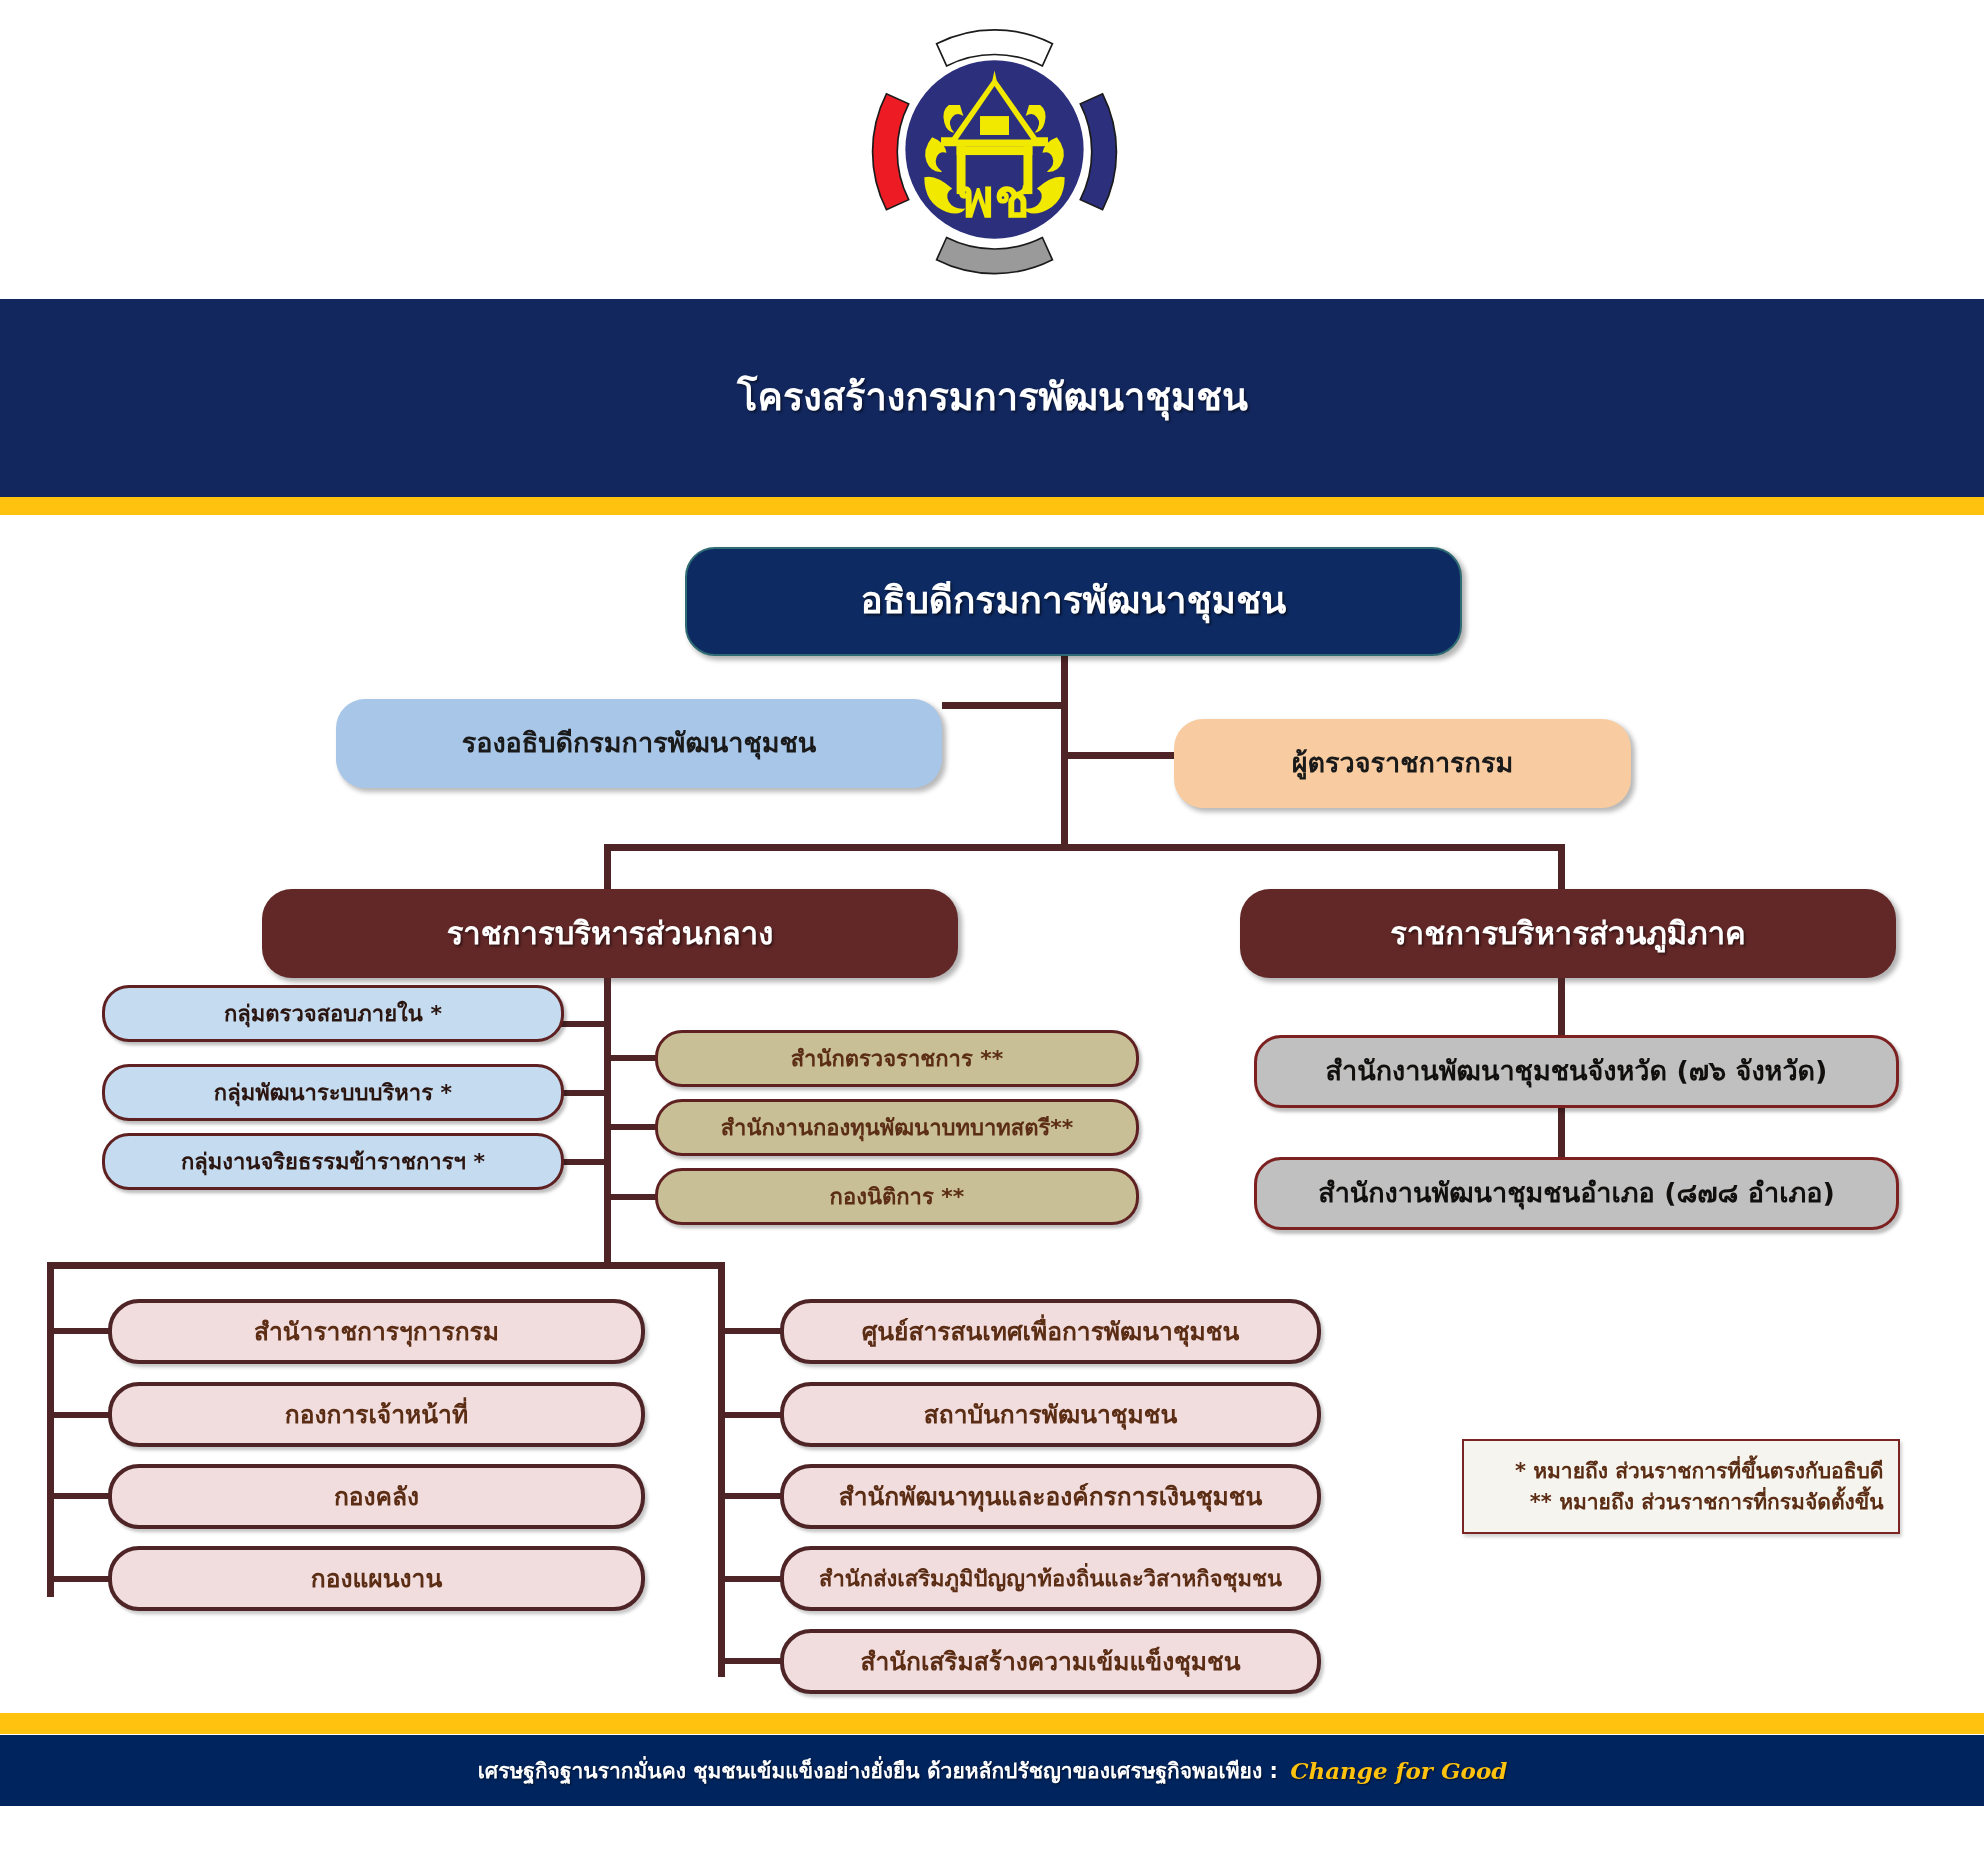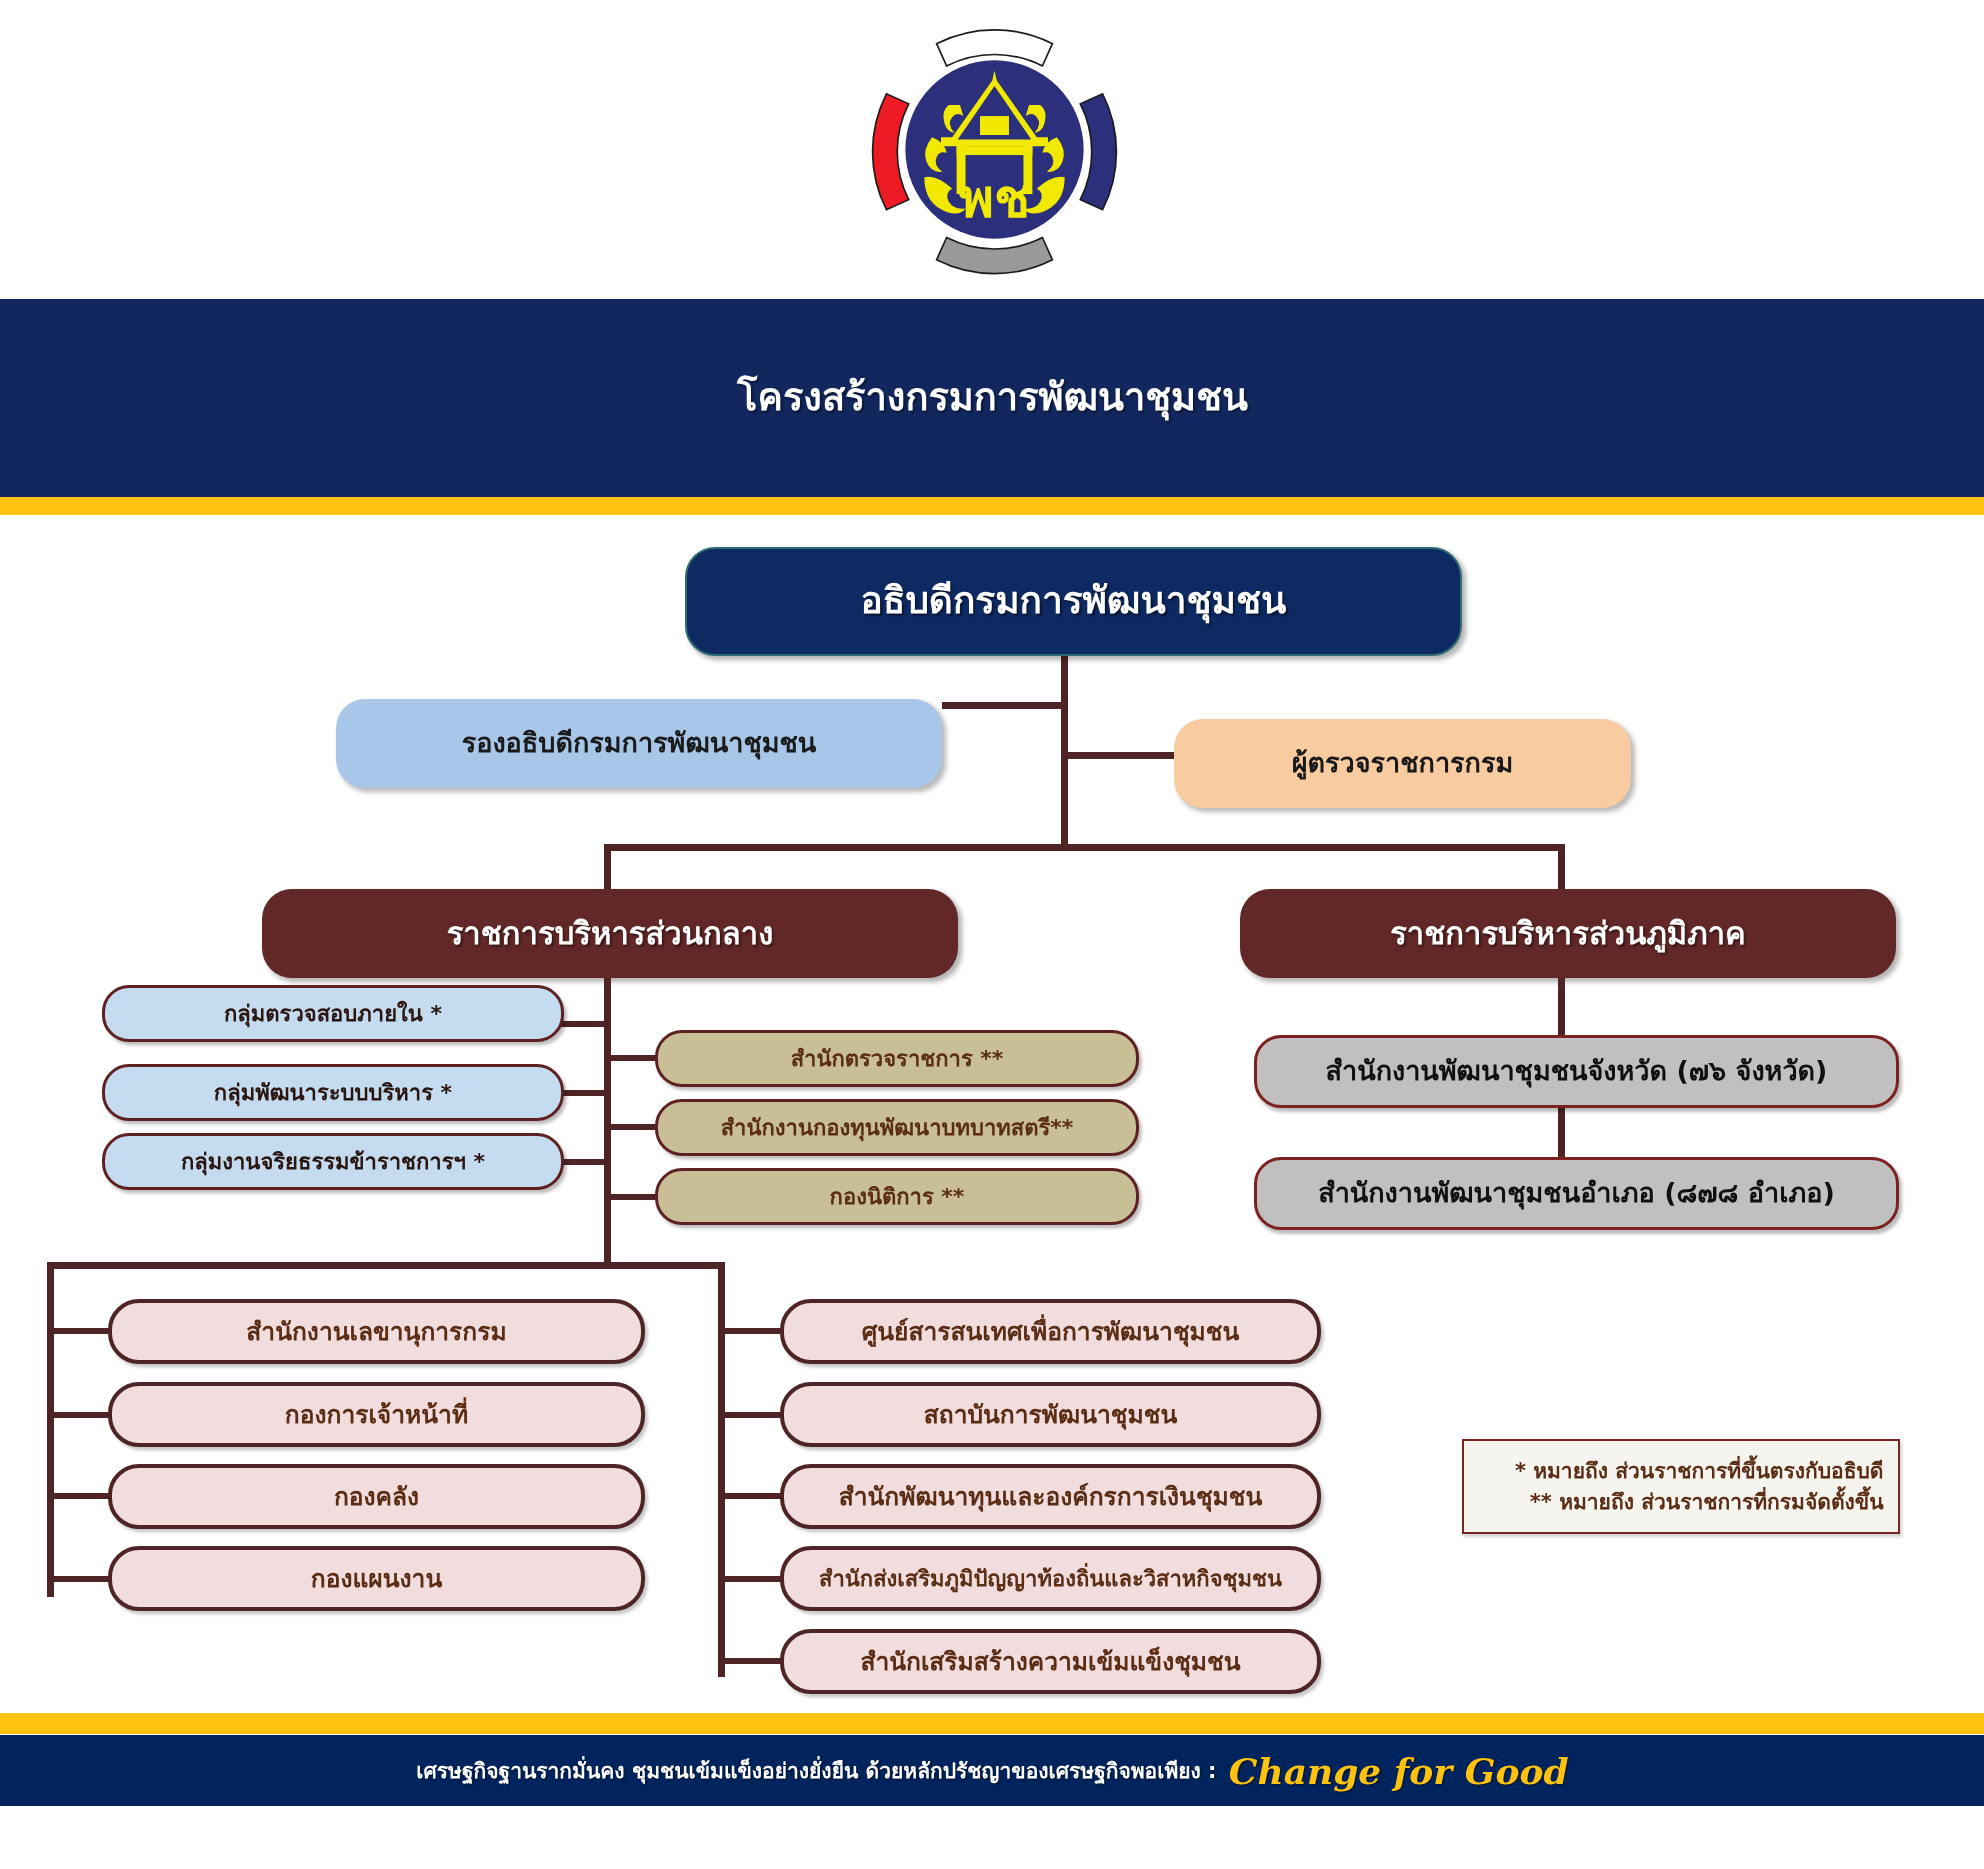--- a/index.html
+++ b/index.html
@@ -18,21 +18,21 @@
       text-shadow:1.7px 1.7px 2.2px rgba(0,0,0,.45);white-space:nowrap;}
   .header-sub{color:#ffffff;font-size:35px;font-weight:bold;line-height:1.2;margin-top:5.6px;
       text-shadow:1.7px 1.7px 2.2px rgba(0,0,0,.45);white-space:nowrap;}
 
   
   .footer-gold{position:absolute;left:0;top:1713px;width:1985px;height:21px;background:#ffc20e;}
   .footer-band{position:absolute;left:0;top:1735px;width:1985px;height:71px;background:#00245d;
       display:flex;align-items:center;justify-content:center;}
   .footer-text{color:#ffffff;font-size:21px;font-weight:bold;text-shadow:1.1px 1.1px 1.7px rgba(0,0,0,.5);
       white-space:nowrap;}
-  .footer-slogan{color:#ffc20e;font-size:36px;font-weight:bold;font-style:italic;
+  .footer-slogan{color:#ffc20e;font-size:23px;font-weight:bold;font-style:italic;
       font-family:"DejaVu Serif","Liberation Serif",serif;margin-left:12.3px;
       text-shadow:1.1px 1.1px 1.7px rgba(0,0,0,.5);white-space:nowrap;}
 
   
   .node{position:absolute;box-sizing:border-box;display:flex;align-items:center;justify-content:center;
       text-align:center;line-height:1.05;white-space:nowrap;}
 
   .n-director{background:#0e2a63;color:#ffffff;border:2.2px solid #2f6b72;border-radius:30px;
       font-size:37px;font-weight:bold;text-shadow:1.7px 1.7px 2.2px rgba(0,0,0,.55);
       box-shadow:3.9px 3.9px 5px rgba(0,0,0,.30);}
@@ -158,21 +158,21 @@
   <div class="conn" style="left:54px;top:1412px;width:58px;height:5.6px;"></div>
   <div class="conn" style="left:54px;top:1493px;width:58px;height:5.6px;"></div>
   <div class="conn" style="left:54px;top:1576px;width:58px;height:5.6px;"></div>
 
   <div class="conn" style="left:724px;top:1328px;width:59px;height:5.6px;"></div>
   <div class="conn" style="left:724px;top:1412px;width:59px;height:5.6px;"></div>
   <div class="conn" style="left:724px;top:1493px;width:59px;height:5.6px;"></div>
   <div class="conn" style="left:724px;top:1576px;width:59px;height:5.6px;"></div>
   <div class="conn" style="left:724px;top:1658px;width:59px;height:5.6px;"></div>
 
-  <div class="node n-pink" style="left:108px;top:1299px;width:537px;height:65px;">สำนักงานเลขานุการกรม</div>
+  <div class="node n-pink" style="left:108px;top:1299px;width:537px;height:65px;">สำนัาราชการฯุการกรม</div>
   <div class="node n-pink" style="left:108px;top:1382px;width:537px;height:65px;">กองการเจ้าหน้าที่</div>
   <div class="node n-pink" style="left:108px;top:1464px;width:537px;height:65px;">กองคลัง</div>
   <div class="node n-pink" style="left:108px;top:1546px;width:537px;height:65px;">กองแผนงาน</div>
 
   <div class="node n-pink" style="left:780px;top:1299px;width:541px;height:65px;">ศูนย์สารสนเทศเพื่อการพัฒนาชุมชน</div>
   <div class="node n-pink" style="left:780px;top:1382px;width:541px;height:65px;">สถาบันการพัฒนาชุมชน</div>
   <div class="node n-pink" style="left:780px;top:1464px;width:541px;height:65px;">สำนักพัฒนาทุนและองค์กรการเงินชุมชน</div>
   <div class="node n-pink small" style="left:780px;top:1546px;width:541px;height:65px;">สำนักส่งเสริมภูมิปัญญาท้องถิ่นและวิสาหกิจชุมชน</div>
   <div class="node n-pink" style="left:780px;top:1629px;width:541px;height:65px;">สำนักเสริมสร้างความเข้มแข็งชุมชน</div>
 

